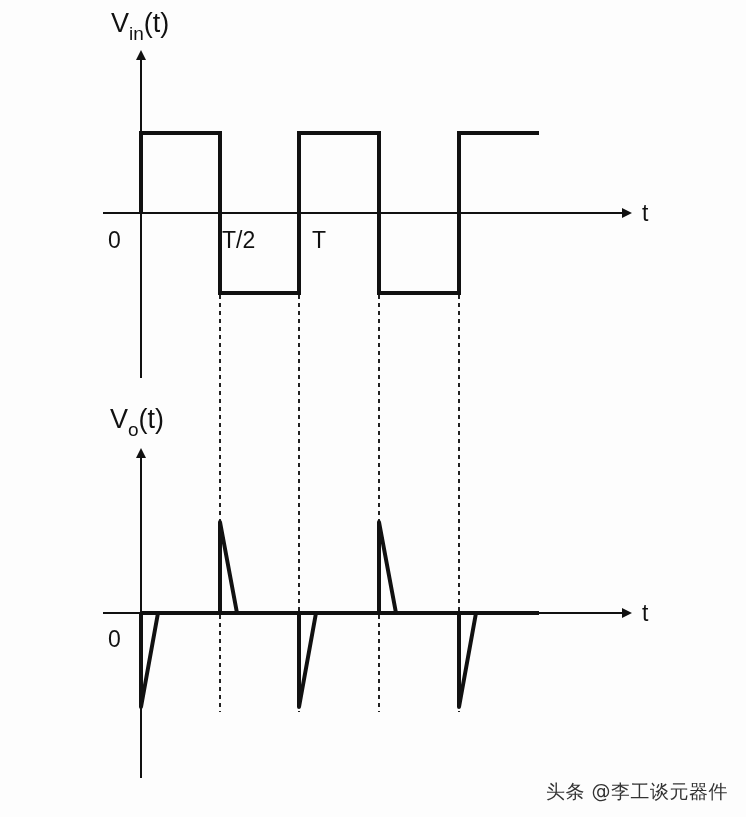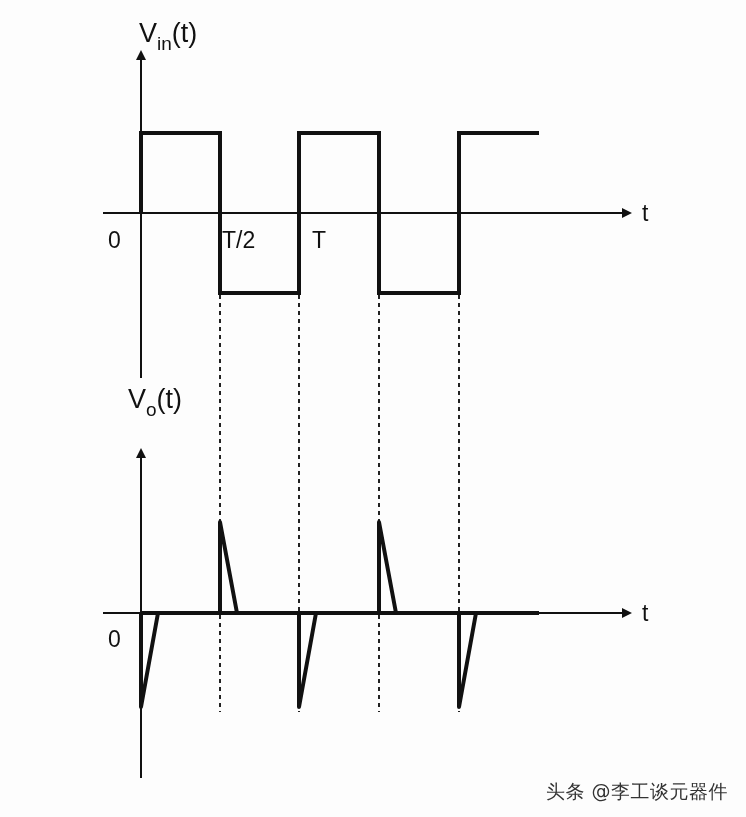--- a/index.html
+++ b/index.html
@@ -44,23 +44,23 @@
 
   <g fill="none" stroke="#111" stroke-width="4" stroke-linejoin="round">
     <polyline points="141,613 141,707 158,613"></polyline>
     <polyline points="220,613 220,522 237,613"></polyline>
     <polyline points="299,613 299,707 316,613"></polyline>
     <polyline points="379,613 379,522 396,613"></polyline>
     <polyline points="459,613 459,707 476,613"></polyline>
   </g>
 </svg>
 
-<div class="lbl big" style="left:111px; top:18px;margin-left:28px;"><span>V</span><span class="sub">in</span><span>(t)</span></div>
+<div class="lbl big" style="left:111px; top:8px;"><span>V</span><span class="sub">in</span><span>(t)</span></div>
 <div class="lbl tick" style="left:642px; top:200px;">t</div>
 <div class="lbl tick" style="left:108px; top:227px;">0</div>
 <div class="lbl tick" style="left:222px; top:227px;">T/2</div>
 <div class="lbl tick" style="left:312px; top:227px;">T</div>
 
-<div class="lbl big" style="left:110px; top:384px;margin-left:18px;"><span>V</span><span class="sub">o</span><span>(t)</span></div>
+<div class="lbl big" style="left:110px; top:404px;"><span>V</span><span class="sub">o</span><span>(t)</span></div>
 <div class="lbl tick" style="left:642px; top:600px;">t</div>
 <div class="lbl tick" style="left:108px; top:626px;">0</div>
 
 <div class="wm">头条 @李工谈元器件</div>
 
 </body></html>

